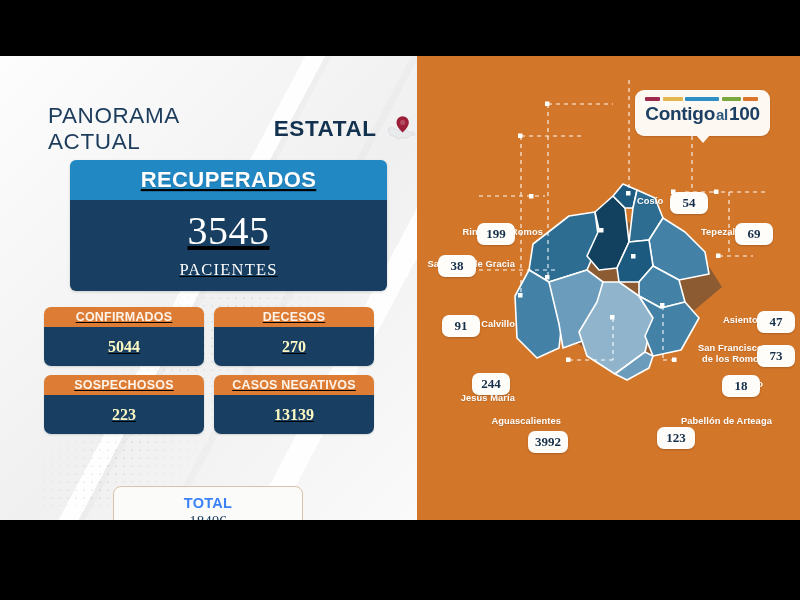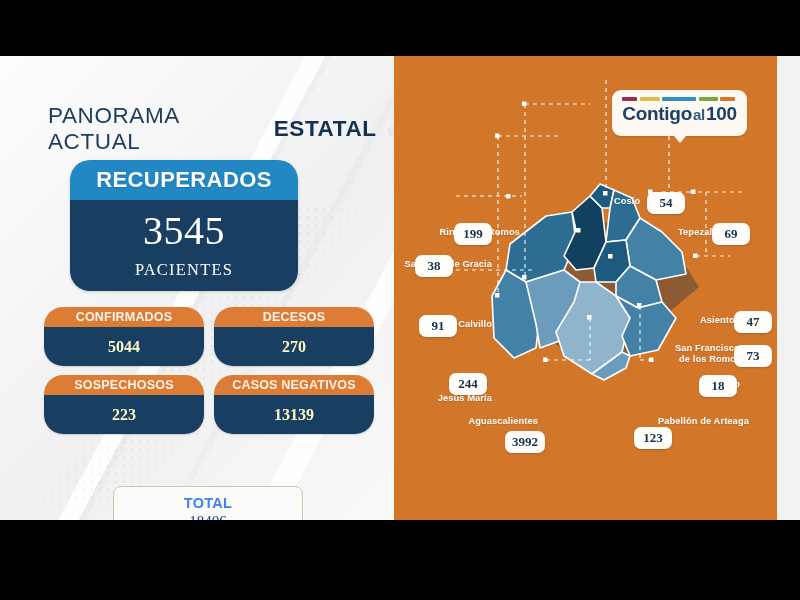--- a/index.html
+++ b/index.html
@@ -44,23 +44,24 @@
   #title-row .t-light {
     font-size:22.5px; letter-spacing:.6px; color:#1d3c5c; font-weight:400;
   }
   #title-row .t-bold {
     font-size:22.5px; letter-spacing:.6px; color:#13324f; font-weight:700;
   }
   #pin-icon { width:34px; height:34px; display:block; margin-bottom:3px; }
 
   
   #rec-card {
-    position:absolute; left:70px; top:104px; width:228px; height:131px;
-    border-radius:20px; overflow:hidden;
+    position:absolute; left:70px; top:104px; width:317px; height:131px;
+    border-radius:6px; overflow:hidden;
     box-shadow:0 1px 3px rgba(0,0,0,.16);
+    text-decoration:underline;
   }
   #rec-head {
     height:40px; background:#2288c4; color:#fff;
     display:flex; align-items:center; justify-content:center;
     font-size:22px; font-weight:700; letter-spacing:.4px;
     text-shadow:0 1px 1px rgba(0,0,0,.18);
   }
   #rec-body {
     height:91px; background:#183f62;
     display:flex; flex-direction:column; align-items:center; justify-content:center;
@@ -73,21 +74,21 @@
     font-family:"Liberation Serif", serif;
     font-size:16.5px; color:#fff; letter-spacing:1.2px; margin-top:9px;
   }
 
   
   #stat-grid {
     position:absolute; left:44px; top:251px; width:330px;
     display:grid; grid-template-columns:1fr 1fr; gap:9px 10px;
   }
   .stat {
-    border-radius:19px; overflow:hidden; box-shadow:0 1px 2px rgba(0,0,0,.14);
+    border-radius:7px; overflow:hidden; box-shadow:0 1px 2px rgba(0,0,0,.14);text-decoration:underline;
   }
   .stat-head {
     height:20px; background:#dd7d35; color:#fdf3ea;
     display:flex; align-items:center; justify-content:center;
     font-size:12.5px; font-weight:700; letter-spacing:.2px;
   }
   .stat-body {
     height:39px; background:#183f62; color:#fef9c3;
     display:flex; align-items:center; justify-content:center;
     font-size:16px; font-weight:700;
@@ -98,21 +99,21 @@
   #total-box {
     position:absolute; left:113px; top:430px; width:190px; height:52px;
     background:#fbfbfa; border:1.4px solid #d8c3ab; border-radius:8px;
     display:flex; flex-direction:column; align-items:center; justify-content:center;
   }
   #total-label { font-size:14.5px; font-weight:700; color:#3b82f6; letter-spacing:.3px; }
   #total-value { font-family:"Liberation Serif", serif; font-size:15px; color:#1b3f63; margin-top:2px; }
 
   
   #right {
-    position:absolute; left:394px; top:0; width:383px; height:464px;
+    position:absolute; left:417px; top:0; width:383px; height:464px;
     background:#d2762a; overflow:hidden;
   }
 
   
   #logo {
     position:absolute; left:218px; top:34px; width:135px; height:46px;
     background:#fdf8f2; border-radius:9px;
     box-shadow:0 1px 2px rgba(0,0,0,.12);
   }
   #logo:after {

